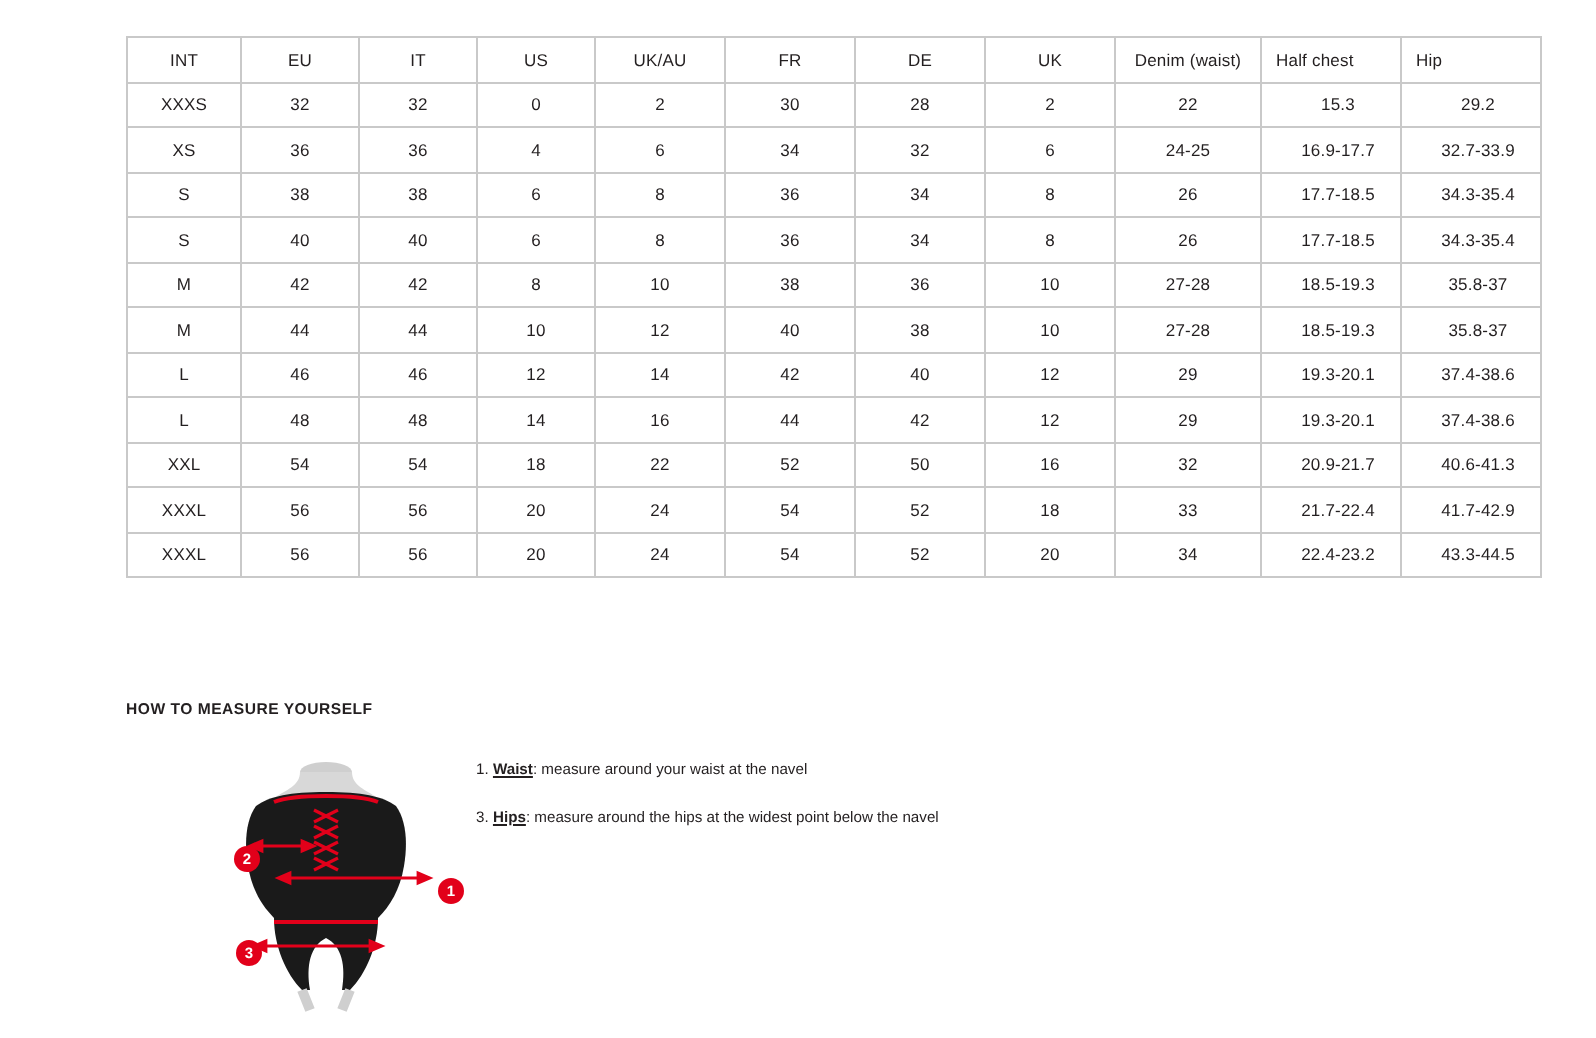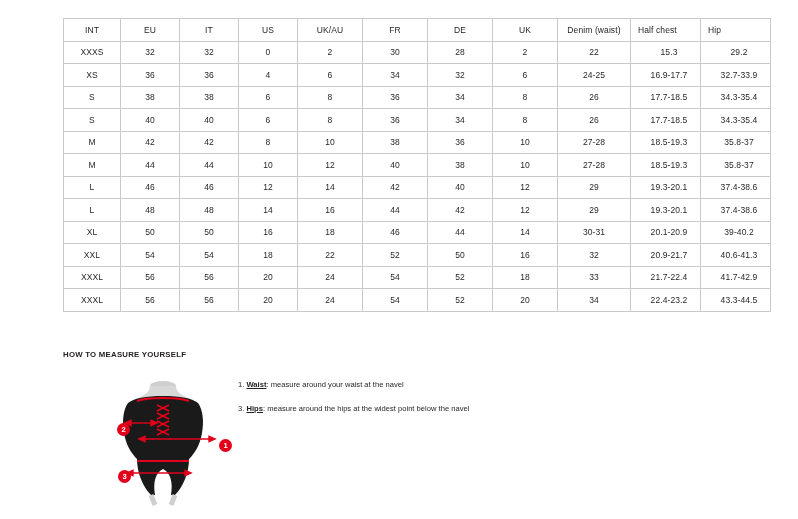--- a/index.html
+++ b/index.html
@@ -240,33 +240,20 @@
           <td class="c3">14</td>
           <td class="c4">16</td>
           <td class="c5">44</td>
           <td class="c6">42</td>
           <td class="c7">12</td>
           <td class="c8">29</td>
           <td class="c9">19.3-20.1</td>
           <td class="c10">37.4-38.6</td>
         </tr>
         <tr>
-          <td class="c0">XL</td>
-          <td class="c1">50</td>
-          <td class="c2">50</td>
-          <td class="c3">16</td>
-          <td class="c4">18</td>
-          <td class="c5">46</td>
-          <td class="c6">44</td>
-          <td class="c7">14</td>
-          <td class="c8">30-31</td>
-          <td class="c9">20.1-20.9</td>
-          <td class="c10">39-40.2</td>
-        </tr>
-        <tr>
           <td class="c0">XXL</td>
           <td class="c1">54</td>
           <td class="c2">54</td>
           <td class="c3">18</td>
           <td class="c4">22</td>
           <td class="c5">52</td>
           <td class="c6">50</td>
           <td class="c7">16</td>
           <td class="c8">32</td>
           <td class="c9">20.9-21.7</td>

